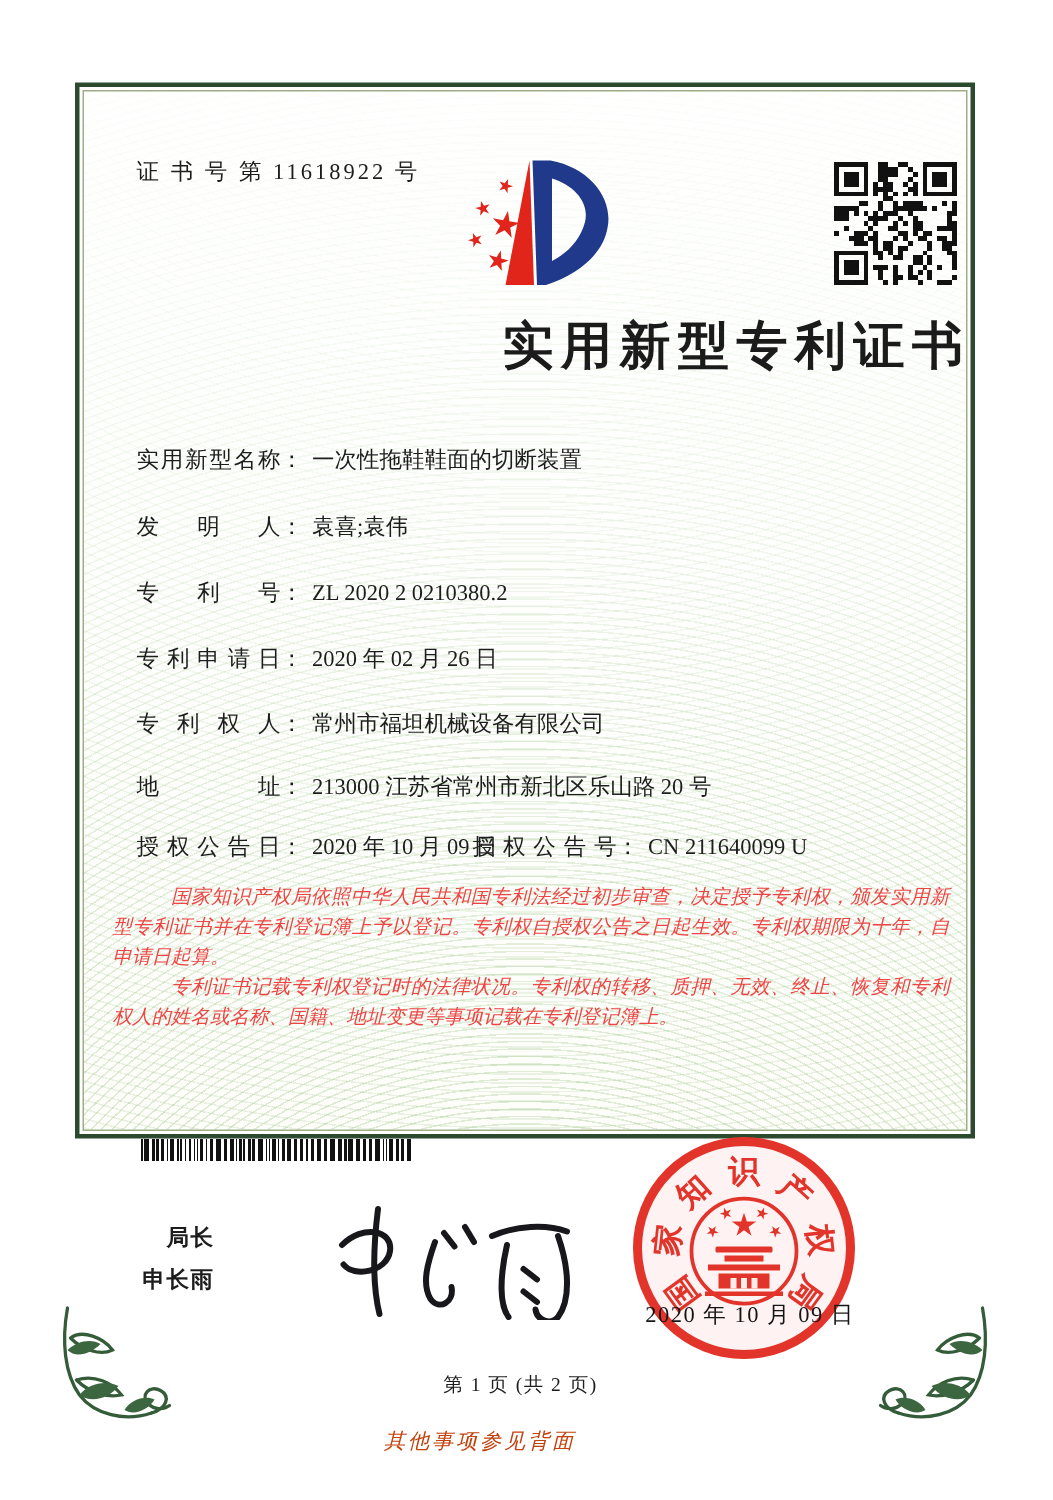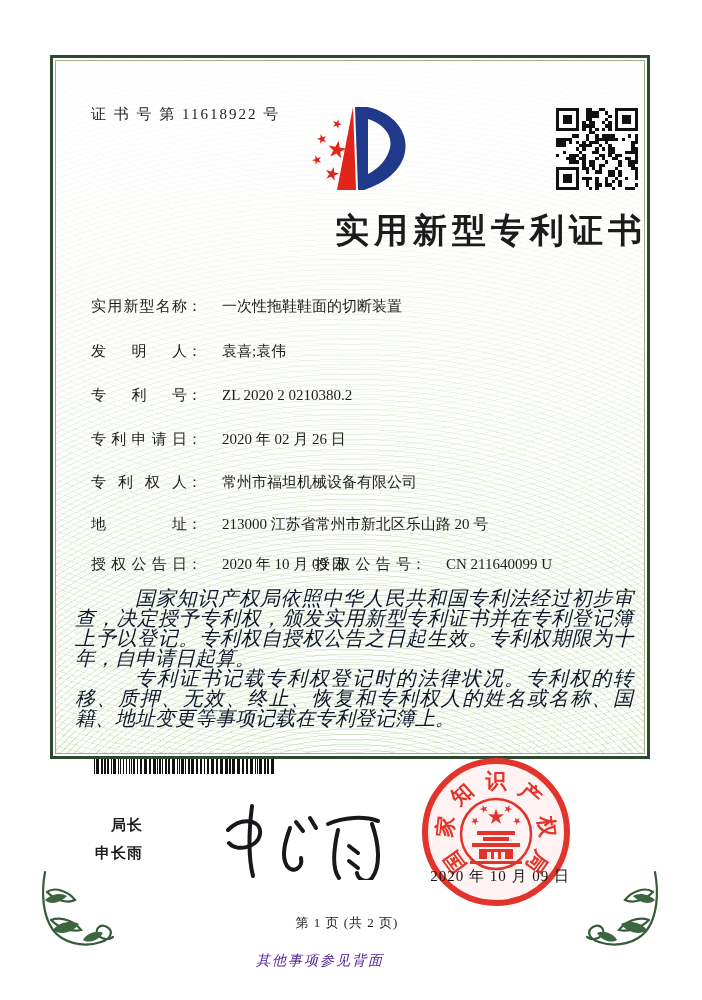--- a/index.html
+++ b/index.html
@@ -21,40 +21,40 @@
   }
   .cert-no{position:absolute;left:38px;top:47px;font-size:15px;letter-spacing:2px;white-space:nowrap;}
   .logo{position:absolute;left:253px;top:36px;width:112px;height:107px;}
   .qr{position:absolute;left:503px;top:50px;width:82px;height:82px;}
   .title{
     position:absolute;left:0;top:150px;width:100%;text-align:right;
     font-size:34px;font-weight:bold;letter-spacing:5px;color:#1b1b1b;white-space:nowrap;
   }
   .row{position:absolute;left:38px;right:16px;height:22px;font-size:15px;white-space:nowrap;}
   .flabel{display:inline-block;width:96px;text-align:justify;text-align-last:justify;vertical-align:top;}
-  .fvalue{margin-left:20px;text-align:right;}
+  .fvalue{margin-left:6px;text-align:right;}
   .grant2{position:absolute;left:224px;top:0;}
   .paras{
     position:absolute;left:22px;top:530px;width:558px;
-    font-size:20px;line-height:20px;text-align:justify;font-style:italic;color:#0f172a;
+    font-size:13px;line-height:20px;text-align:justify;font-style:italic;color:#ef4444;
   }
   .paras p{margin:0;text-indent:3em;}
   .barcode{position:absolute;left:41px;top:701px;width:182px;height:15px;}
   .director-title{position:absolute;left:58px;top:758px;font-family:"Liberation Sans","DejaVu Sans",sans-serif;font-size:15px;font-weight:600;letter-spacing:1px;}
   .director-name{position:absolute;left:42px;top:786px;font-family:"Liberation Sans","DejaVu Sans",sans-serif;font-size:15px;font-weight:600;letter-spacing:1px;}
   .signature{position:absolute;left:155px;top:742px;width:195px;height:80px;}
   .seal{position:absolute;left:365px;top:696px;width:156px;height:156px;}
   .seal-date{
     position:absolute;left:367px;top:809px;width:160px;text-align:center;z-index:5;
     font-size:15px;letter-spacing:1px;color:#141414;white-space:nowrap;
   }
   .page-number{position:absolute;left:0;right:46px;top:856px;text-align:center;font-size:13px;letter-spacing:1px;padding-left:40px;}
   .back-note{
     position:absolute;left:0;top:952px;width:640px;text-align:center;
-    font-size:14px;font-style:italic;letter-spacing:2px;color:#4c1d95;
+    font-size:14px;font-style:italic;letter-spacing:2px;color:#c2410c;
   }
   .flourish{position:absolute;width:92px;height:86px;z-index:4;}
   .flourish.left{left:-16px;top:812px;}
   .flourish.right{right:-16px;top:812px;transform:scaleX(-1);}
 </style>
 </head>
 <body>
 
 <div class="frame">
   <div class="frame-inner"></div>

